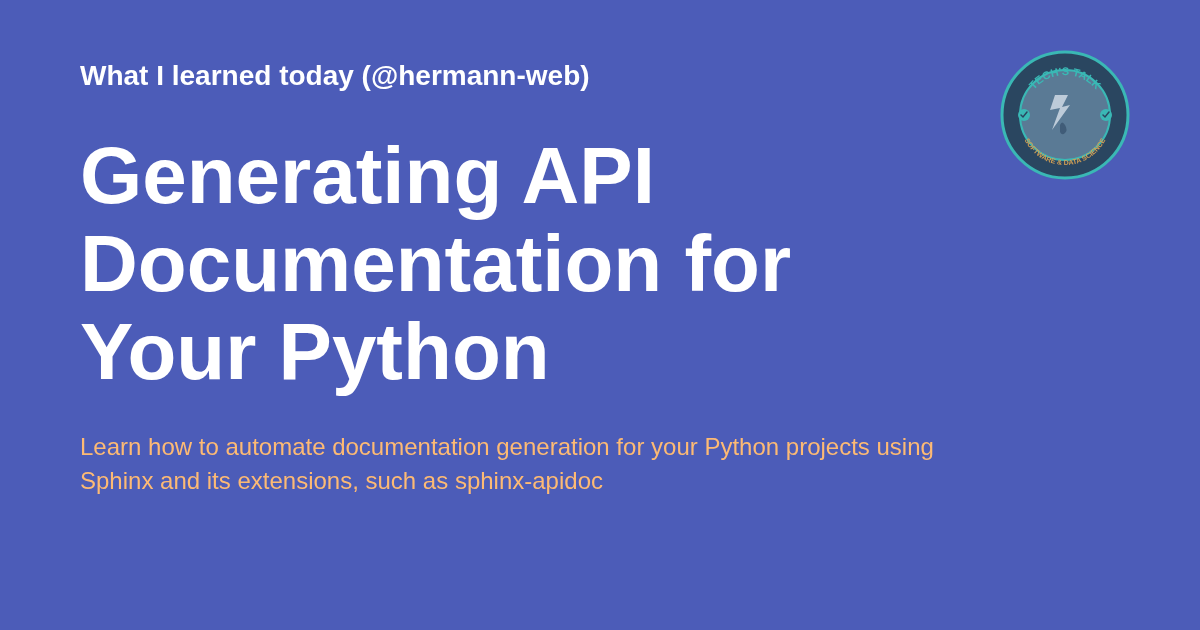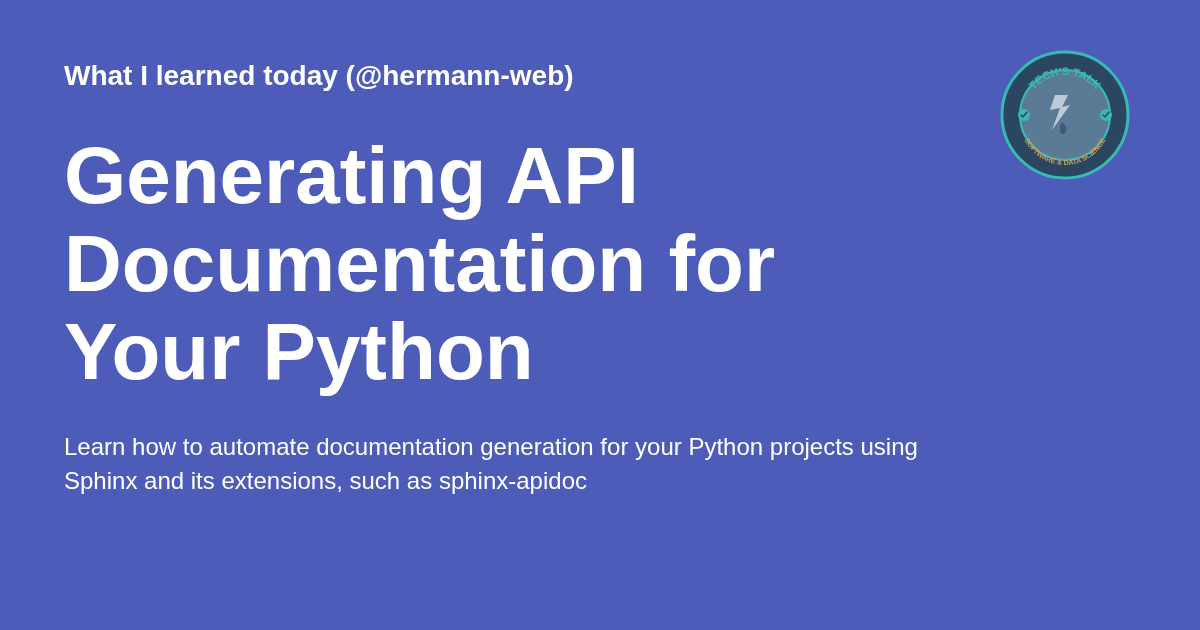--- a/index.html
+++ b/index.html
@@ -9,42 +9,42 @@
     }
     body {
       width: 1200px;
       height: 630px;
       background-color: #4c5cb8;
       font-family: 'Helvetica Neue', Helvetica, Arial, sans-serif;
       position: relative;
       overflow: hidden;
     }
     .content {
-      padding: 60px 80px 60px 64px;
+      padding: 60px 80px 60px 80px;
       width: 100%;
       height: 100%;
       display: flex;
       flex-direction: column;
     }
     .header {
       color: #ffffff;
       font-size: 28px;
       font-weight: 600;
       margin-bottom: 40px;
     }
     .title {
       color: #ffffff;
       font-size: 80px;
       font-weight: 700;
       line-height: 1.1;
       max-width: 880px;
       margin-bottom: 34px;
     }
     .description {
-      color: #ffffff;
+      color: #fdba74;
       font-size: 24px;
       font-weight: 400;
       line-height: 1.4;
       max-width: 900px;
     }
     .logo {
       position: absolute;
       top: 50px;
       right: 70px;
       width: 130px;

